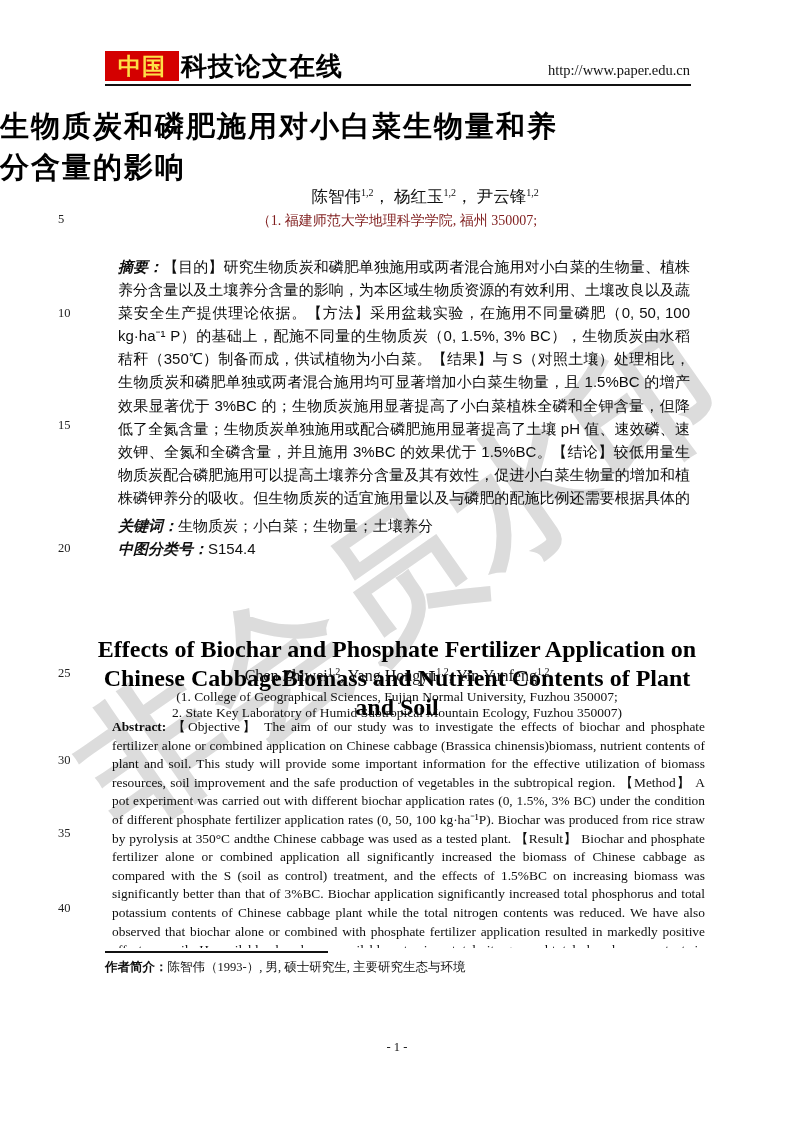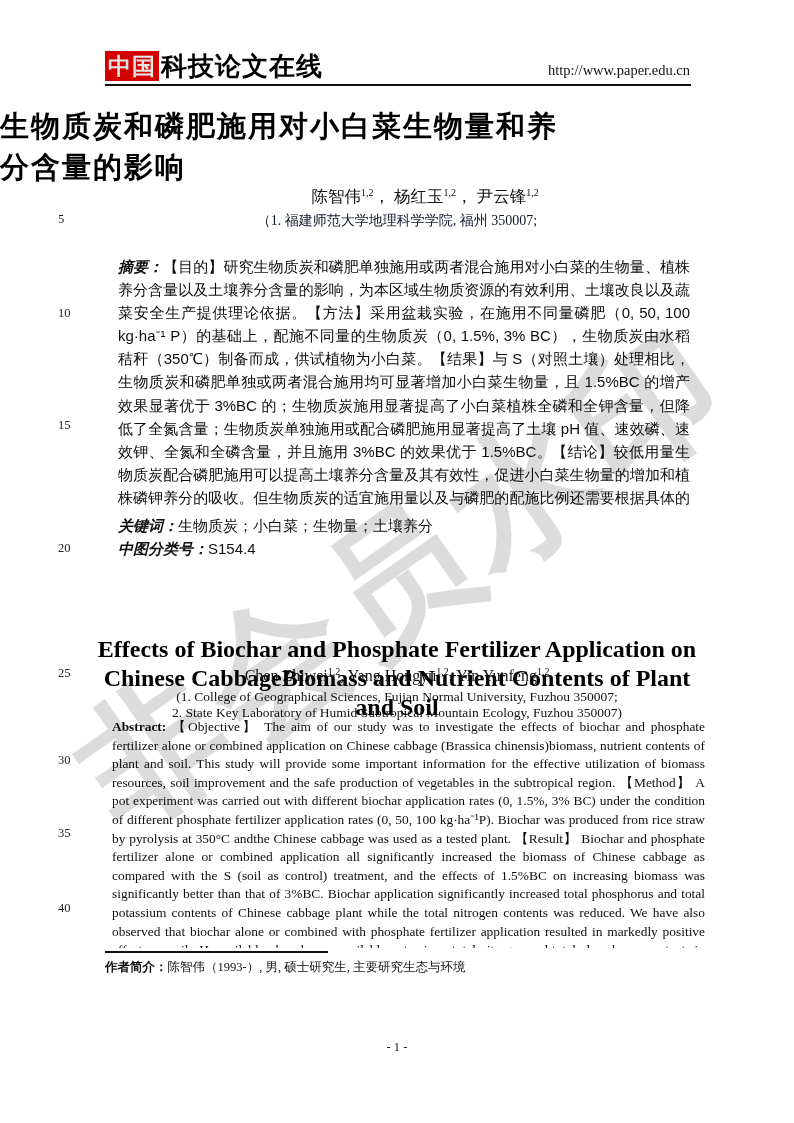--- a/index.html
+++ b/index.html
@@ -17,34 +17,34 @@
   .watermark{
     position:absolute;left:403px;top:578px;z-index:0;
     transform:translate(-50%,-50%) rotate(-35deg);
     font-family:"Liberation Sans", sans-serif;
     font-weight:bold;font-size:142px;letter-spacing:8px;
     color:#dcdcdc;white-space:nowrap;user-select:none;
   }
   
   .logo{left:105px;top:49px;height:34px;display:flex;align-items:center;
     font-family:"Liberation Sans", sans-serif;font-weight:bold;}
-  .logo-cn{background:#d40000;color:#e5e5e5;font-size:23px;line-height:28px;
-    padding:1px 3px;letter-spacing:1px;}
+  .logo-cn{background:#d40000;color:#fde047;font-size:23px;line-height:28px;
+    padding:1px 13px;letter-spacing:1px;}
   .logo-suffix{color:#000;font-size:26px;letter-spacing:1px;margin-left:2px;}
   .site-url{right:104px;top:62px;font-size:14.5px;font-family:Liberation Serif, serif;}
   .header-rule{left:105px;top:84px;width:586px;height:2px;background:#111;}
   
   .lineno{left:58px;width:24px;font-size:12.5px;color:#222;text-align:left;}
   
   .cn-title{left:0;width:794px;top:106px;
     font-family:"Liberation Sans", sans-serif;font-weight:bold;
     font-size:29px;line-height:41px;letter-spacing:2px;color:#000;}
   .cn-authors{left:0;width:794px;top:186px;text-align:center;font-size:16.5px;margin-left:28px;}
   .cn-authors sup,.en-authors sup{font-size:10px;}
-  .cn-affil{left:0;width:794px;text-align:center;font-size:14px;color:#0f172a;}
+  .cn-affil{left:0;width:794px;text-align:center;font-size:14px;color:#7f1d1d;}
   .cn-abstract{left:118px;top:255px;width:572px;height:255px;overflow:hidden;
     font-family:"Liberation Sans", sans-serif;
     font-size:15px;line-height:23.1px;text-align:justify;color:#0d0d0d;}
   .cn-abstract b,.cn-kw b,.cn-clc b{font-family:"Liberation Sans", sans-serif;font-style:italic;}
   .cn-kw{left:118px;top:517px;width:572px;font-family:"Liberation Sans", sans-serif;
     font-size:15px;}
   .cn-clc{left:118px;top:540px;width:572px;font-family:"Liberation Sans", sans-serif;
     font-size:15px;}
   
   .en-title{left:40px;width:714px;top:591px;text-align:center;

